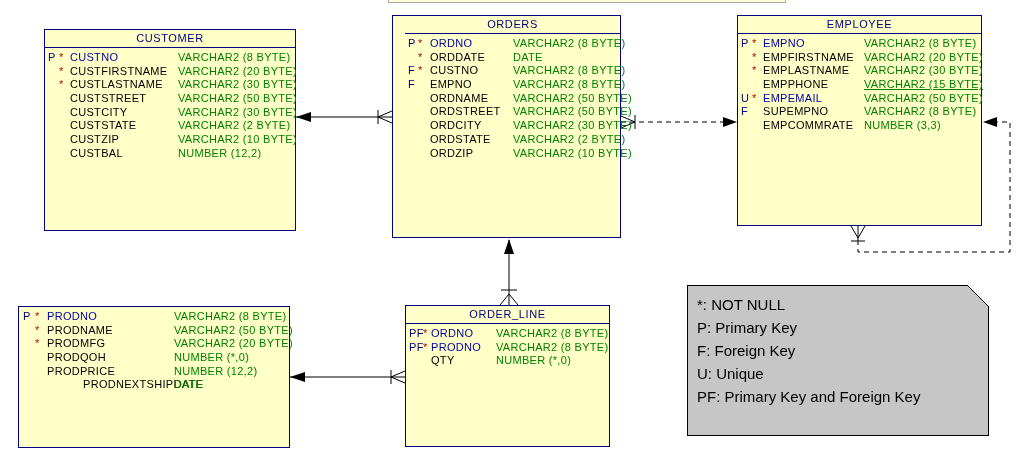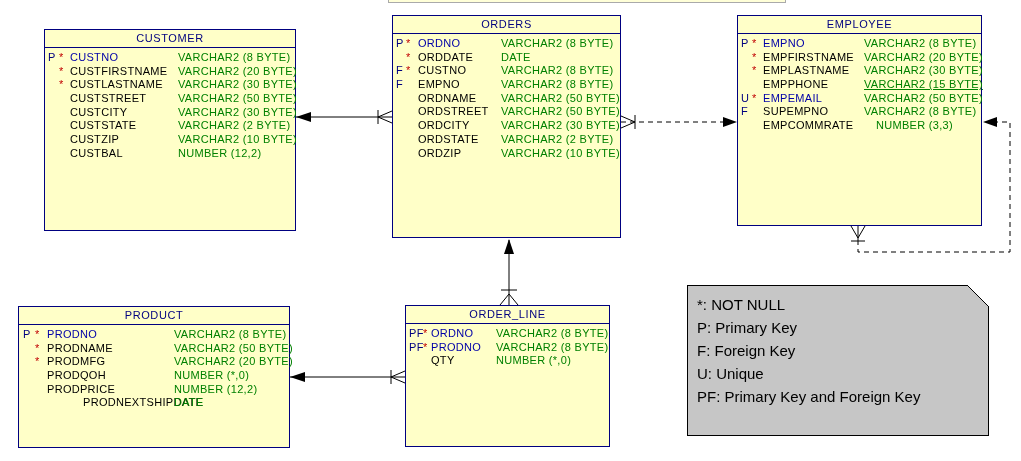--- a/index.html
+++ b/index.html
@@ -22,21 +22,21 @@
   }
   .ent-body{position:relative;padding-top:3px;}
   .col-row{position:relative;height:13.7px;font-size:11px;line-height:13.7px;white-space:nowrap;}
   .col-row span{position:absolute;top:0;letter-spacing:.3px;}
   .k{color:#000080;}
   .s{color:#C00000;}
   .n{color:#000000;}
   .n.emph{color:#0000A8;}
   .t{color:#008000;}
   #ent-customer {left:44px; top:29px; width:252px;height:202px;}
-  #ent-orders   {left:392px;top:15px; width:229px;height:223px;}
+  #ent-orders   {left:392px;top:15px; width:229px;height:223px;padding-left:12px;}
   #ent-employee {left:737px;top:15px; width:245px;height:211px;}
   #ent-product  {left:18px; top:306px;width:272px;height:142px;}
   #ent-orderline{left:405px;top:305px;width:205px;height:142px;}
   .legend{
     position:absolute;left:687px;top:285px;width:302px;height:151px;
     background:#C6C6C6;border:1px solid #000000;box-sizing:border-box;
     padding:7px 0 0 9px;
   }
   .legend-line{font-size:15px;line-height:23px;color:#000000;white-space:nowrap;}
   .fold{position:absolute;top:-1px;right:-1px;width:22px;height:22px;}
@@ -246,27 +246,26 @@
         <div class="col-row">
           <span class="k" style="left: 3px;">F</span>
           <span class="s" style="left: 14px;"></span>
           <span class="n" style="left: 25px;">SUPEMPNO</span>
           <span class="t" style="left: 126px;">VARCHAR2 (8 BYTE)</span>
         </div>
         <div class="col-row">
           <span class="k" style="left: 3px;"></span>
           <span class="s" style="left: 14px;"></span>
           <span class="n" style="left: 25px;">EMPCOMMRATE</span>
-          <span class="t" style="left: 126px; margin-left: 12px;">NUMBER (3,3)</span>
+          <span class="t" style="left: 126px;">NUMBER (3,3)</span>
         </div>
       </div>
   </div>
 
   <div class="entity" id="ent-product">
-    <div class="ent-title">PRODUCT</div>
     <div class="ent-body">
         <div class="col-row">
           <span class="k" style="left: 4px;">P</span>
           <span class="s" style="left: 16px;">*</span>
           <span class="n emph" style="left: 28px;">PRODNO</span>
           <span class="t" style="left: 155px;">VARCHAR2 (8 BYTE)</span>
         </div>
         <div class="col-row">
           <span class="k" style="left: 4px;"></span>
           <span class="s" style="left: 16px;">*</span>

